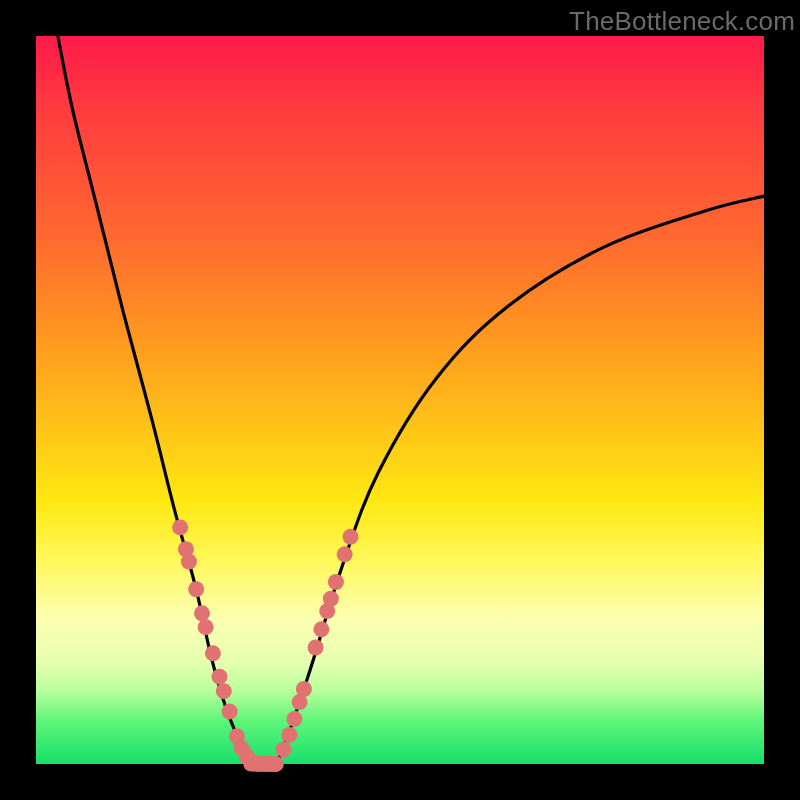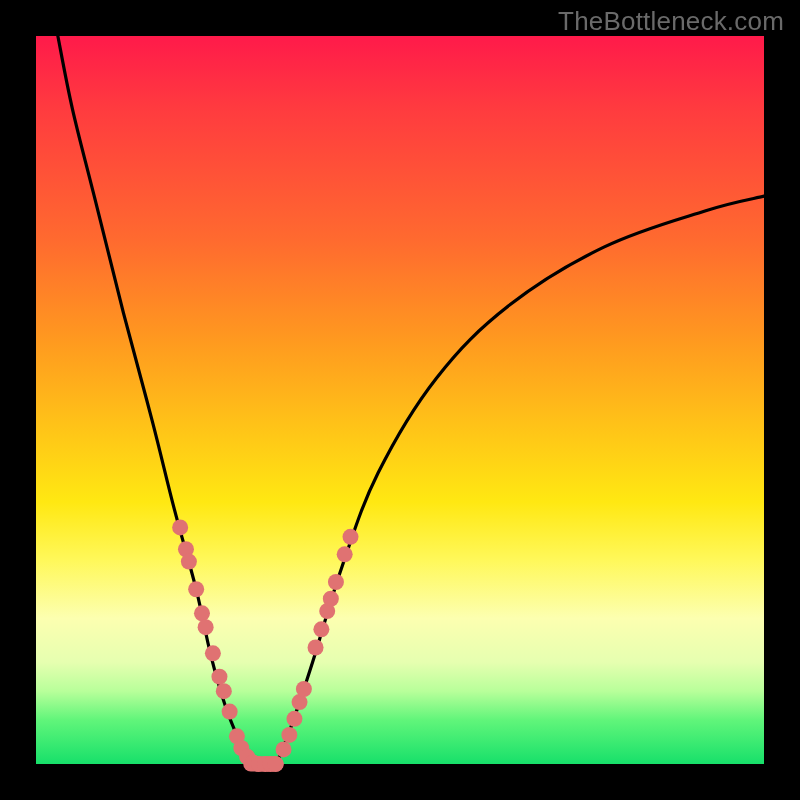--- a/index.html
+++ b/index.html
@@ -33,21 +33,21 @@
       #fff85a 72%,
       #fcffb0 80%,
       #e6ffb0 86%,
       #b8ff9a 90%,
       #60f57a 94%,
       #17e06a 100%);
   }
   .watermark {
     position: absolute;
     top: 6px;
-    right: 16px;
+    right: 5px;
     color: #6a6a6a;
     font-size: 26px;
     font-weight: 500;
     letter-spacing: 0.2px;
     user-select: none;
   }
   svg.curve {
     position: absolute;
     left: 0;
     top: 0;

